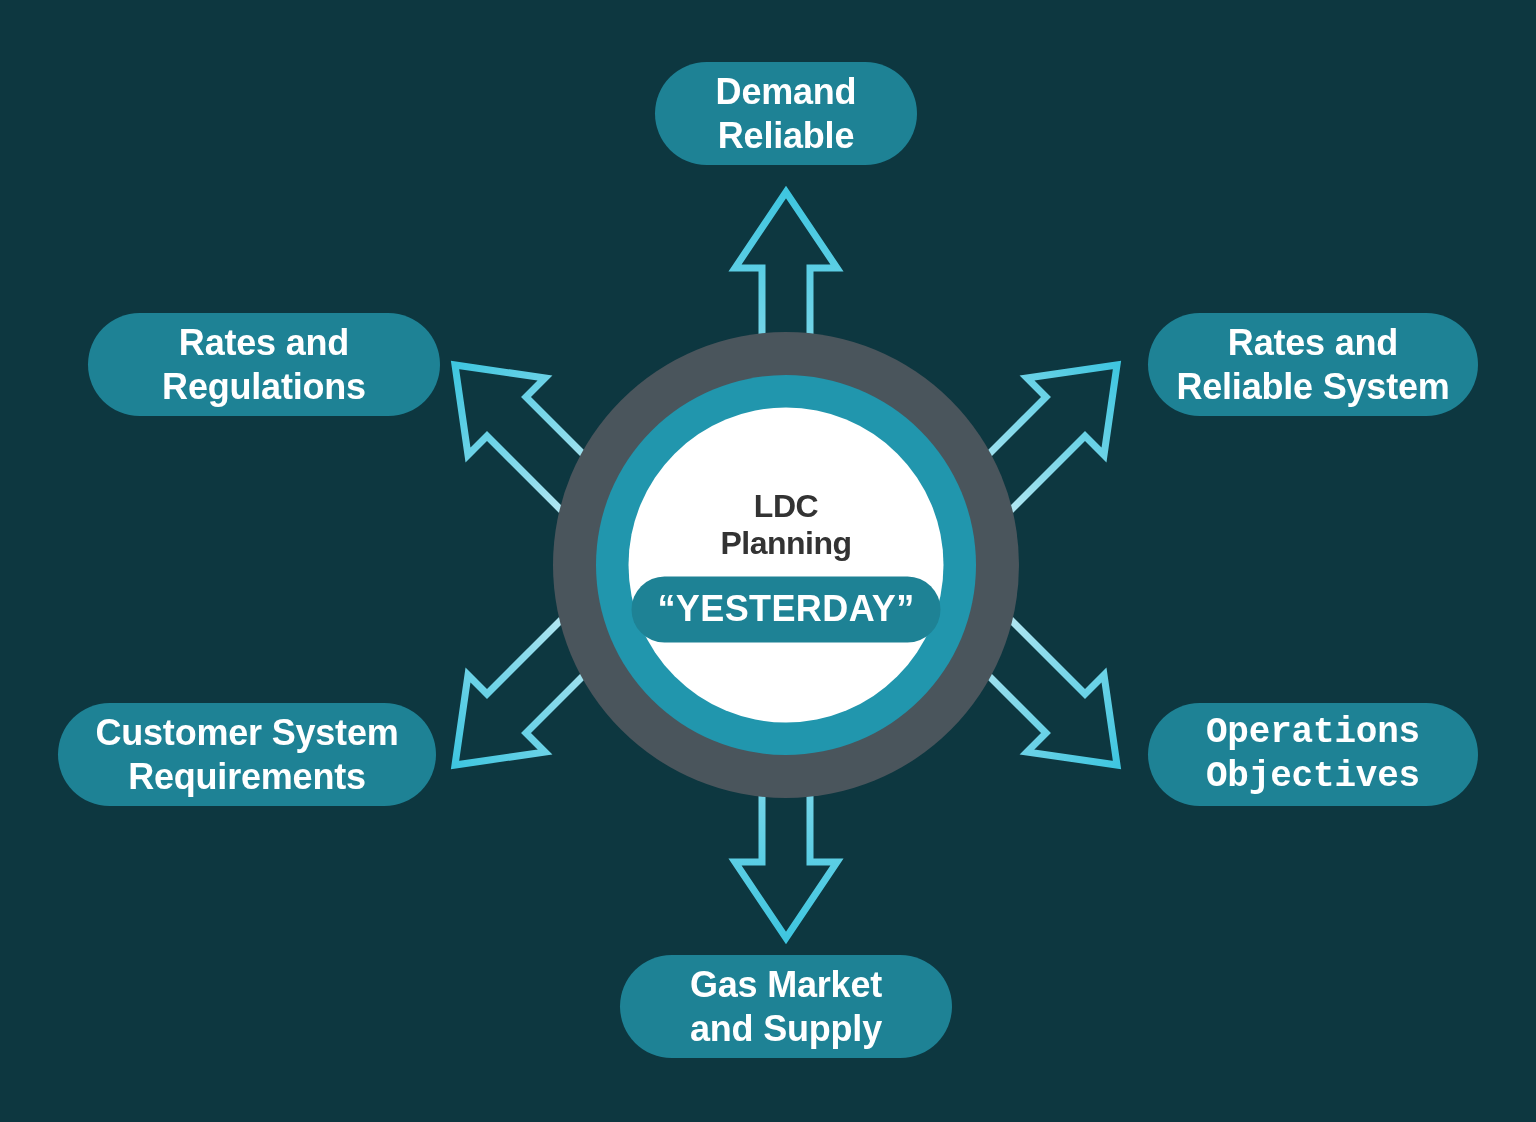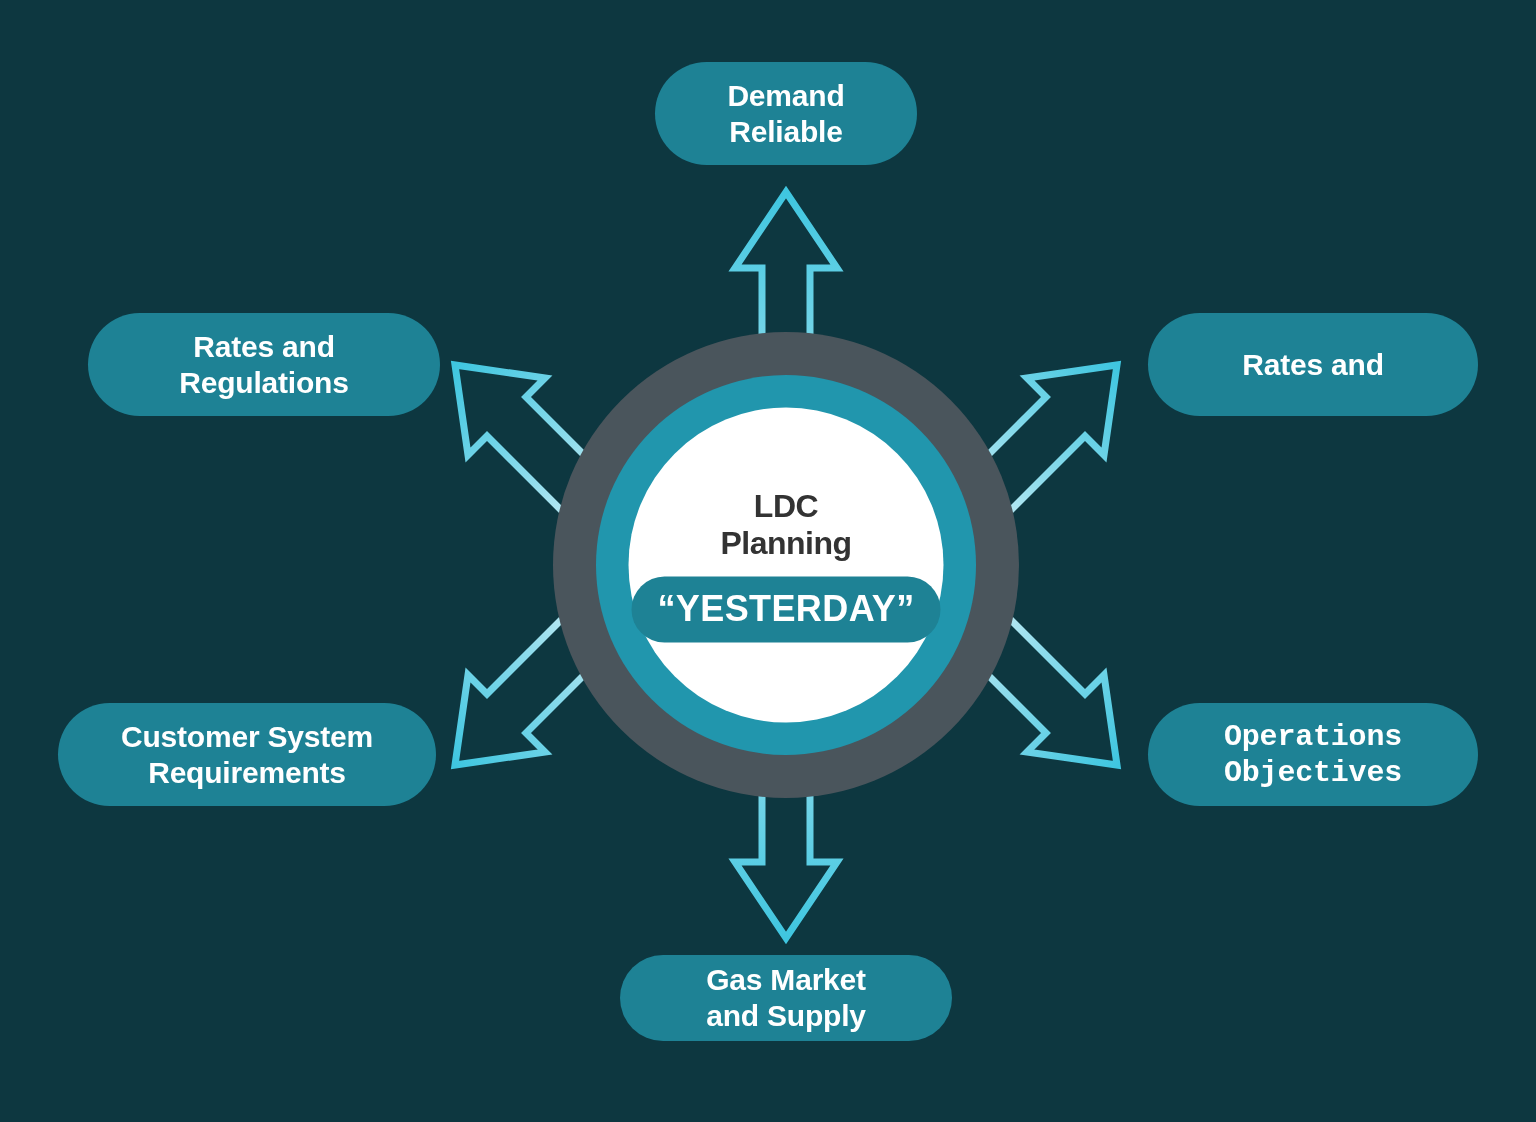--- a/index.html
+++ b/index.html
@@ -75,38 +75,38 @@
     padding: 11px 26px 13px 26px;
     white-space: nowrap;
   }
 
   
   .pill {
     position: absolute;
     background: #1e8295;
     color: #ffffff;
     border-radius: 999px;
-    font-size: 30px;
+    font-size: 36px;
     font-weight: bold;
     line-height: 1.2;
     text-align: center;
     display: flex;
     flex-direction: column;
     align-items: center;
     justify-content: center;
     letter-spacing: -0.2px;
     box-sizing: border-box;
     padding: 0 30px;
   }
   .pill .pill-line { display: block; white-space: nowrap; }
 
   #pill-demand-forecast  { left: 655px;  top: 62px;  width: 262px; height: 103px; }
   #pill-safe-reliable    { left: 1148px; top: 313px; width: 330px; height: 103px; }
   #pill-operations       { left: 1148px; top: 703px; width: 330px; height: 103px; font-family: Liberation Mono, monospace; }
-  #pill-gas-market       { left: 620px;  top: 955px; width: 332px; height: 86px; }
+  #pill-gas-market       { left: 620px;  top: 955px; width: 332px; height: 103px; }
   #pill-customer-service { left: 58px;   top: 703px; width: 378px; height: 103px; }
   #pill-rates            { left: 88px;   top: 313px; width: 352px; height: 103px; }
 </style>
 </head>
 <body>
 
 <div id="stage">
 
   <svg id="arrows" viewBox="0 0 1536 1122">
     <defs>
@@ -165,20 +165,21 @@
     <div id="hub-badge">“YESTERDAY”</div>
   </div>
 
   <div class="pill" id="pill-demand-forecast">
     <span class="pill-line">Demand</span>
     <span class="pill-line">Reliable</span>
   </div>
 
   <div class="pill" id="pill-safe-reliable">
     <span class="pill-line">Rates and</span>
+    <span class="pill-line">Reliable System</span>
   </div>
 
   <div class="pill" id="pill-operations">
     <span class="pill-line">Operations</span>
     <span class="pill-line">Objectives</span>
   </div>
 
   <div class="pill" id="pill-gas-market">
     <span class="pill-line">Gas Market</span>
     <span class="pill-line">and Supply</span>

